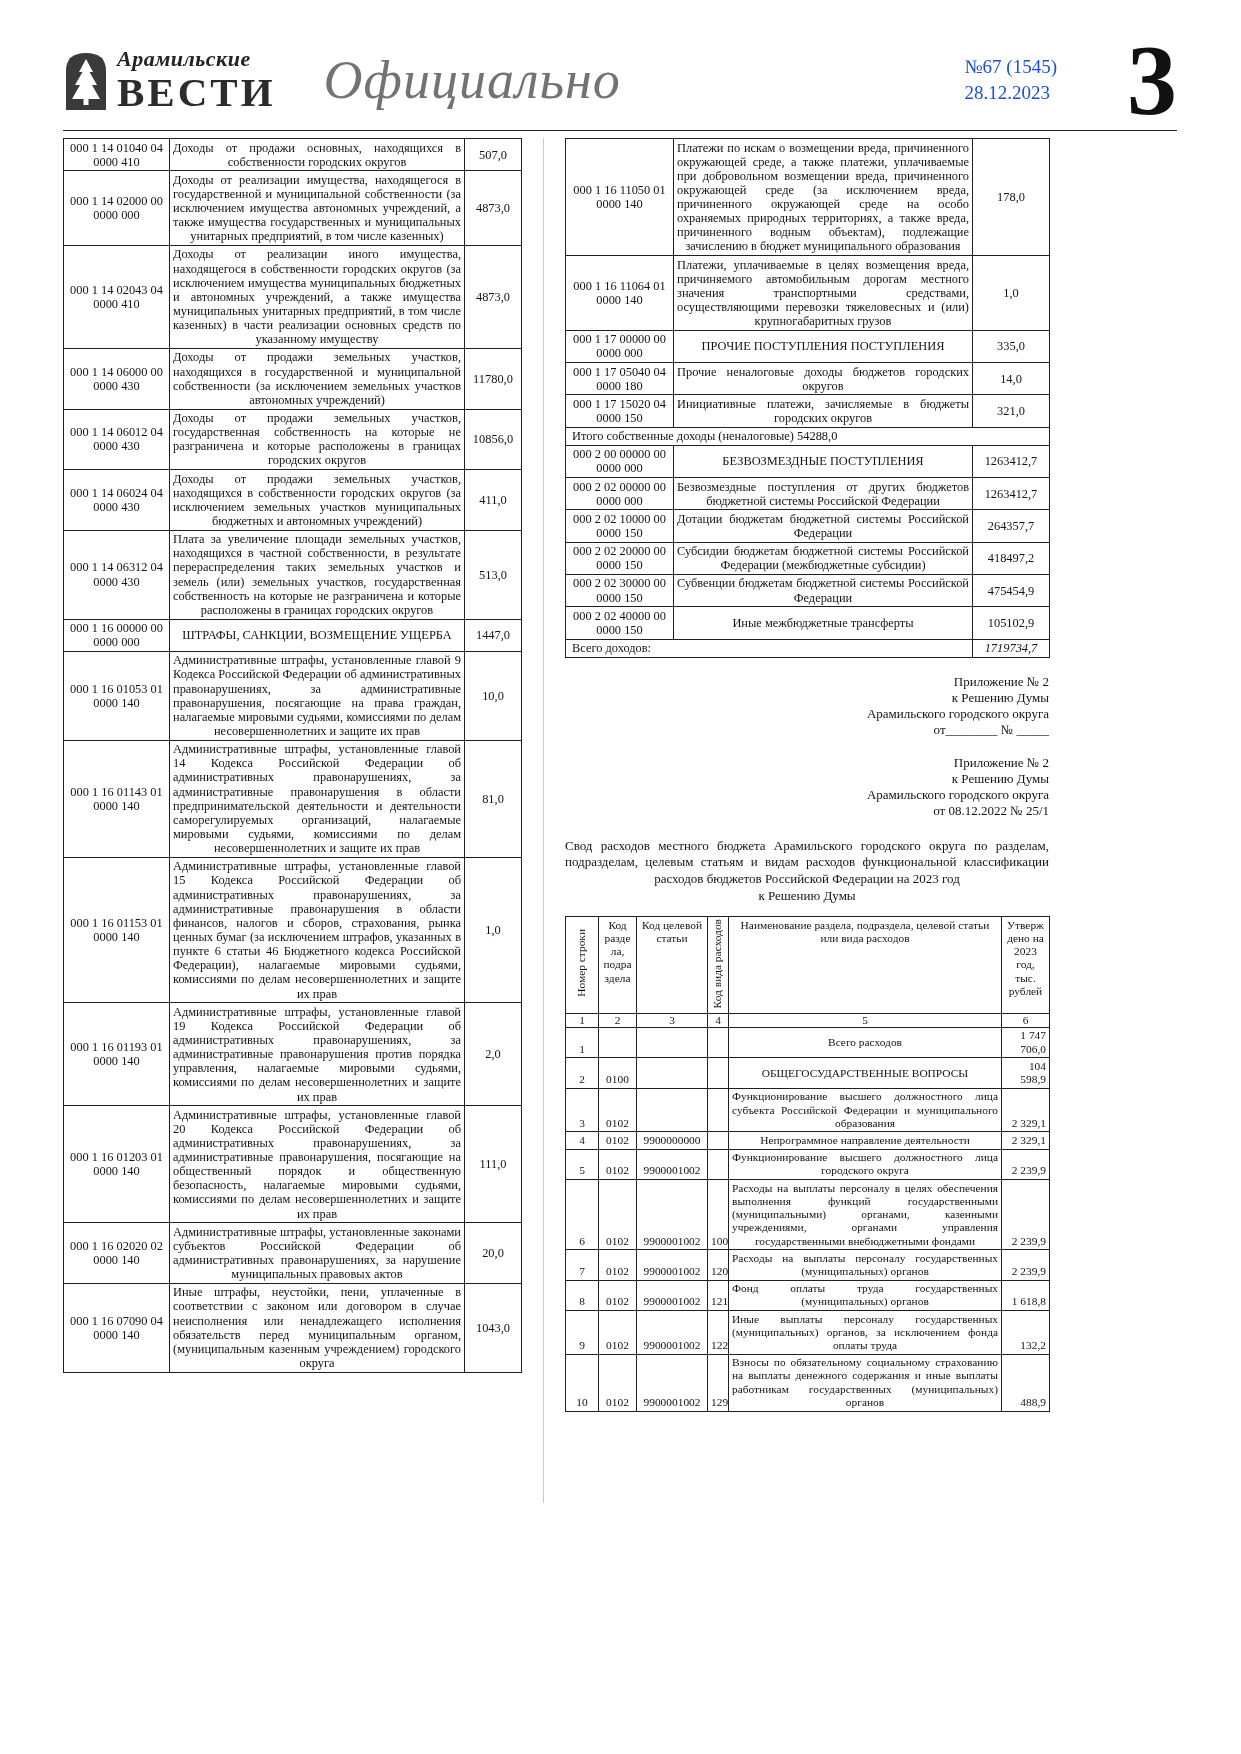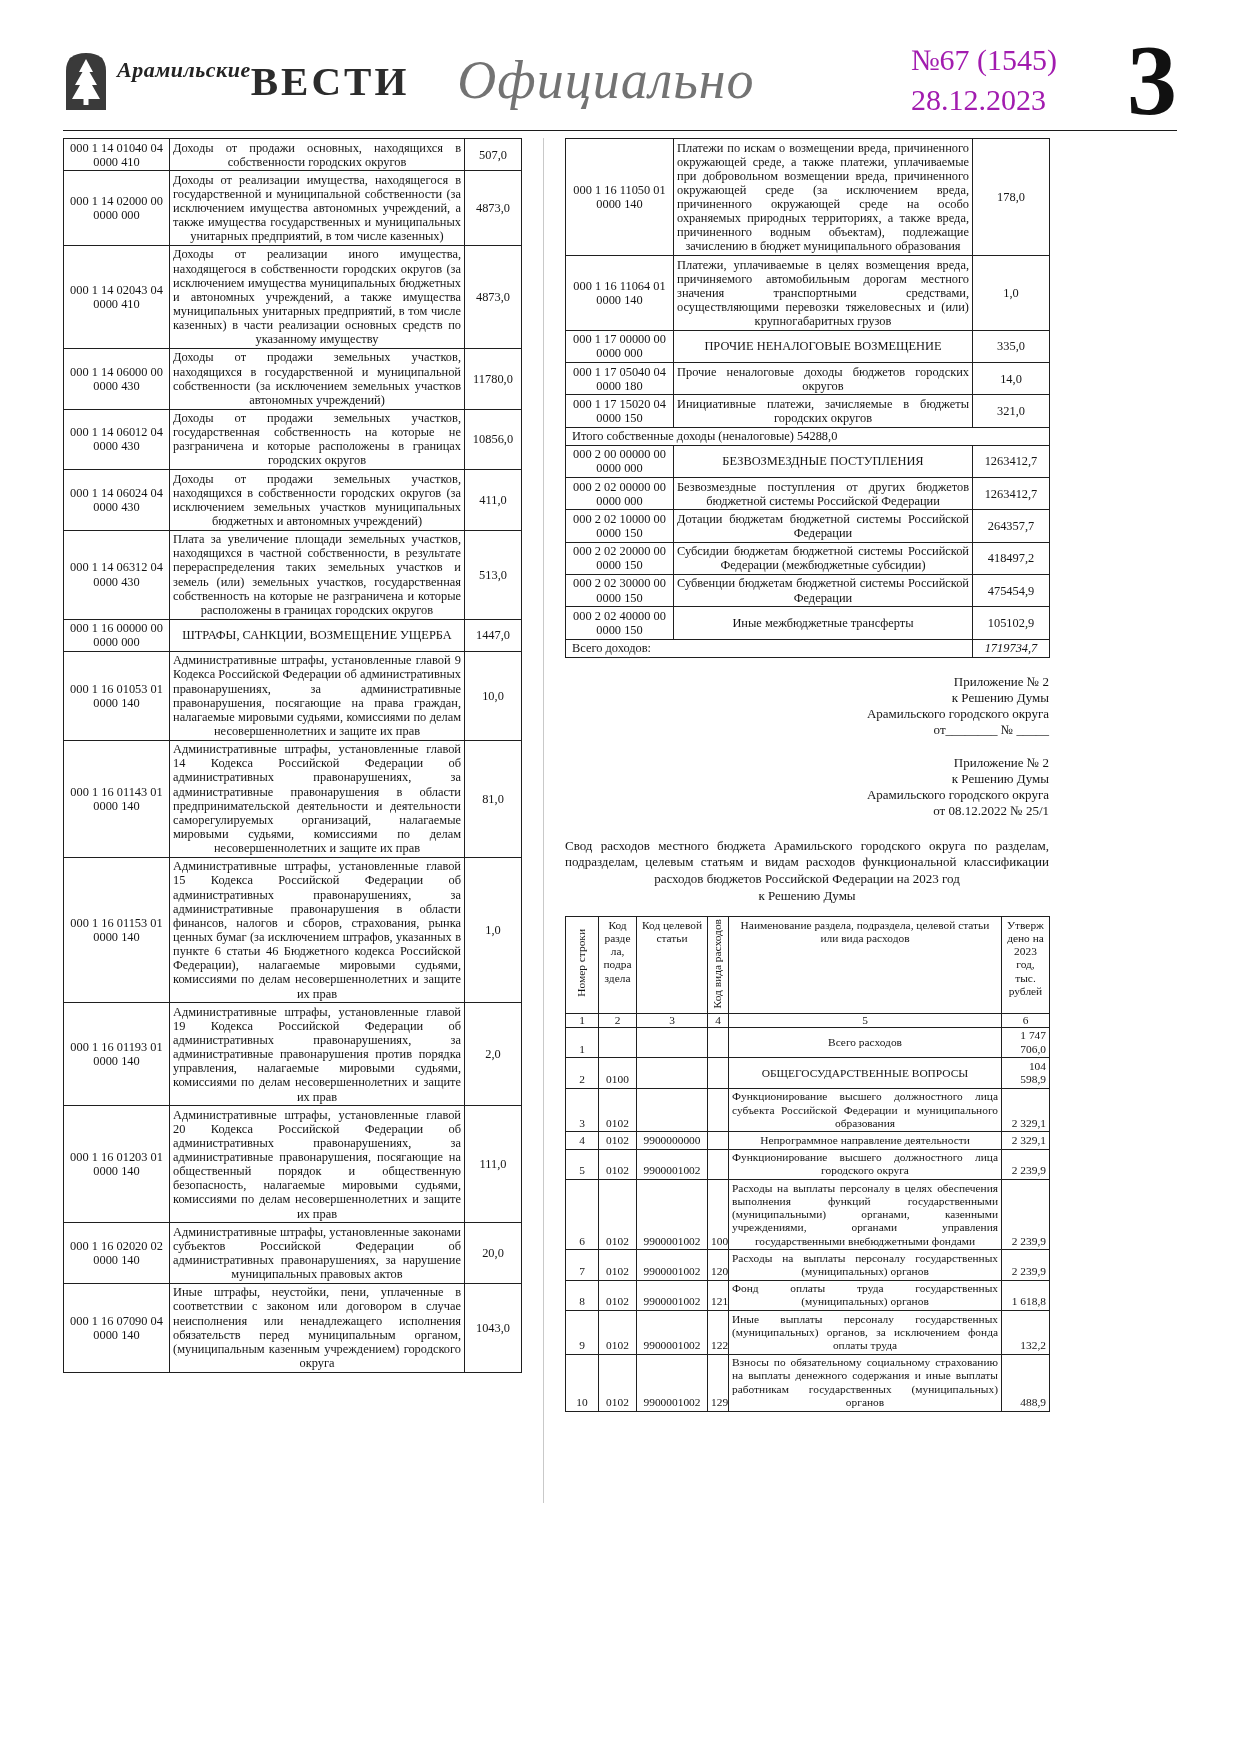--- a/index.html
+++ b/index.html
@@ -4,25 +4,25 @@
 <style>
   * { margin:0; padding:0; box-sizing:border-box; }
   html,body { background:#ffffff; }
   .page {
     position:relative; width:1241px; height:1754px; background:#fff;
     font-family:"Liberation Serif", serif; color:#141414; overflow:hidden;
   }
   
   .header { position:absolute; top:34px; left:63px; width:1114px; height:92px; display:flex; align-items:center; }
   .brand { display:flex; align-items:center; gap:8px; }
-  .brand-text { display:flex; flex-direction:row; line-height:1; }
+  .brand-text { display:flex; flex-direction:column; line-height:1; }
   .brand-top { font-weight:bold; font-style:italic; font-size:22px; color:#232323; letter-spacing:.5px; }
   .brand-bottom { font-weight:bold; font-size:41px; color:#2c2c2c; letter-spacing:3px; margin-top:2px; font-family:"Liberation Serif", serif; }
   .section-title { font-style:italic; font-size:54px; margin-left:48px; letter-spacing:1px; color:#737373; }
-  .issue-block { margin-left:auto; font-size:30px; line-height:1.35; color:#a21caf; }
+  .issue-block { margin-left:auto; font-size:19px; line-height:1.35; color:#1d4ed8; }
   .page-num { font-size:100px; font-weight:bold; line-height:.9; margin-left:70px; color:#111; }
   .head-rule { position:absolute; top:130px; left:63px; width:1114px; border-top:1.6px solid #1c1c1c; }
   .col-rule { position:absolute; top:138px; left:543px; height:1365px; width:1px; background:#c9c9c9; }
 
   
   .col-left  { position:absolute; top:138px; left:63px;  width:458px; }
   .col-right { position:absolute; top:138px; left:565px; width:484px; }
 
   
   table.rev { border-collapse:collapse; table-layout:fixed; width:100%; font-size:12.4px; line-height:1.14; }
@@ -178,21 +178,21 @@
             <td class="desc">Платежи по искам о возмещении вреда, причиненного окружающей среде, а также платежи, уплачиваемые при добровольном возмещении вреда, причиненного окружающей среде (за исключением вреда, причиненного окружающей среде на особо охраняемых природных территориях, а также вреда, причиненного водным объектам), подлежащие зачислению в бюджет муниципального образования</td>
             <td class="val">178,0</td>
           </tr>
           <tr>
             <td class="code">000 1 16 11064 01 0000 140</td>
             <td class="desc">Платежи, уплачиваемые в целях возмещения вреда, причиняемого автомобильным дорогам местного значения транспортными средствами, осуществляющими перевозки тяжеловесных и (или) крупногабаритных грузов</td>
             <td class="val">1,0</td>
           </tr>
           <tr>
             <td class="code">000 1 17 00000 00 0000 000</td>
-            <td class="desc">ПРОЧИЕ НЕНАЛОГОВЫЕ ВОЗМЕЩЕНИЕ</td>
+            <td class="desc">ПРОЧИЕ ПОСТУПЛЕНИЯ ПОСТУПЛЕНИЯ</td>
             <td class="val">335,0</td>
           </tr>
           <tr>
             <td class="code">000 1 17 05040 04 0000 180</td>
             <td class="desc">Прочие неналоговые доходы бюджетов городских округов</td>
             <td class="val">14,0</td>
           </tr>
           <tr>
             <td class="code">000 1 17 15020 04 0000 150</td>
             <td class="desc">Инициативные платежи, зачисляемые в бюджеты городских округов</td>

